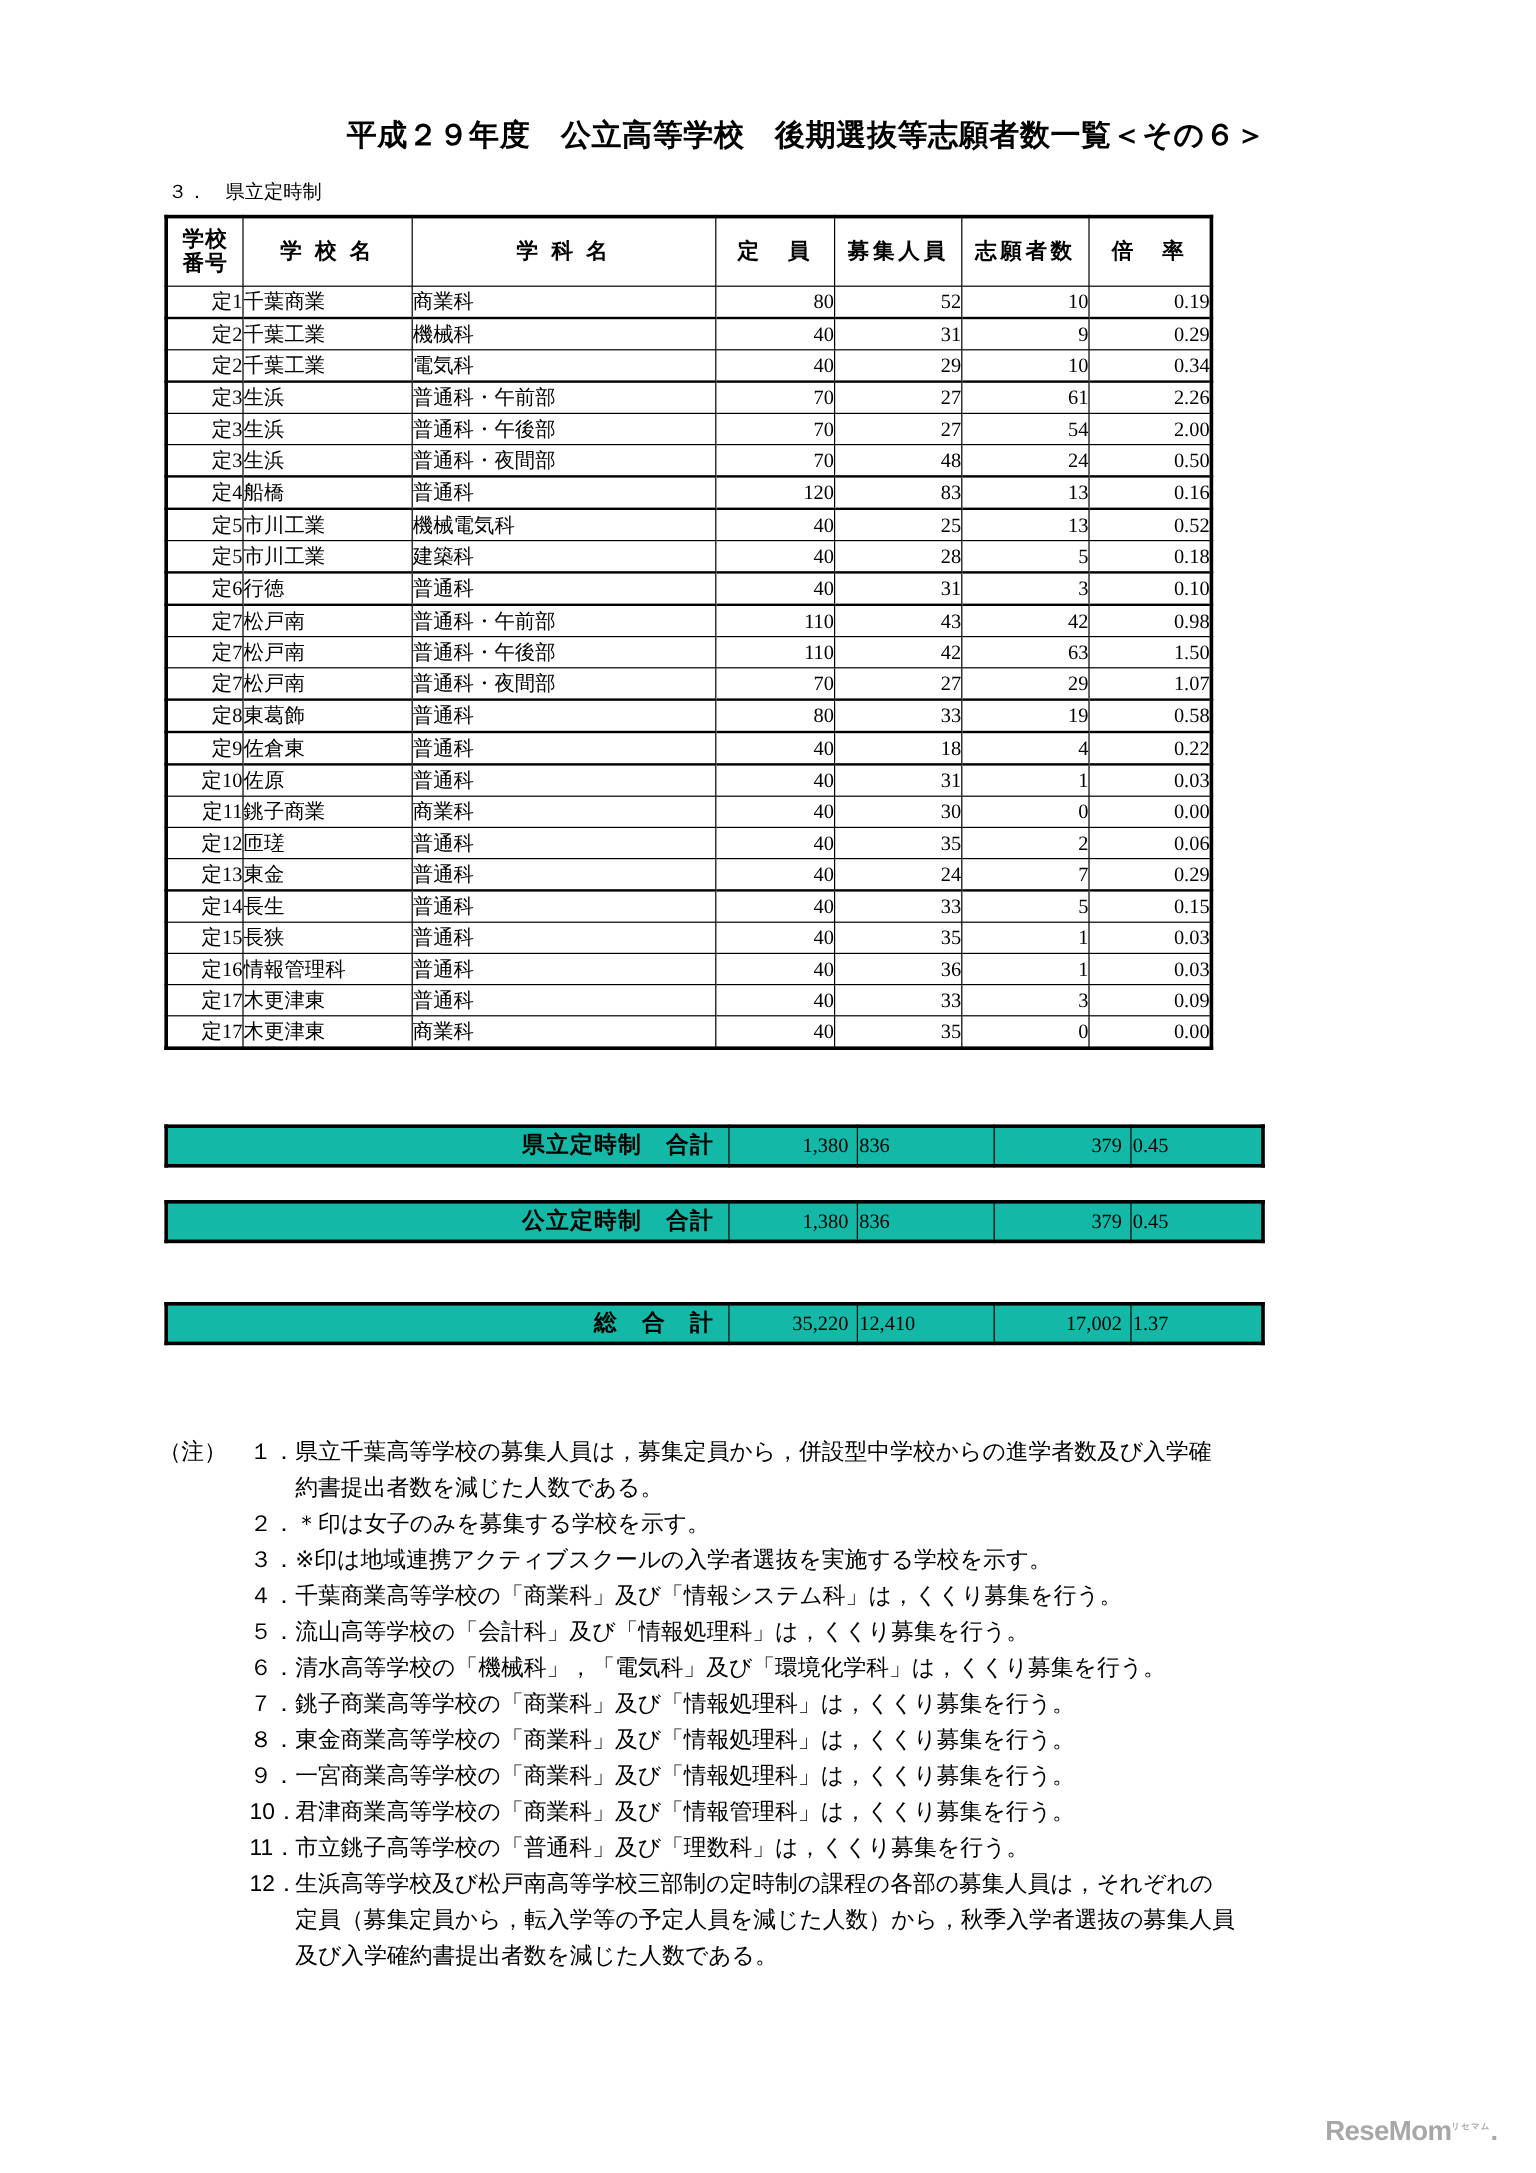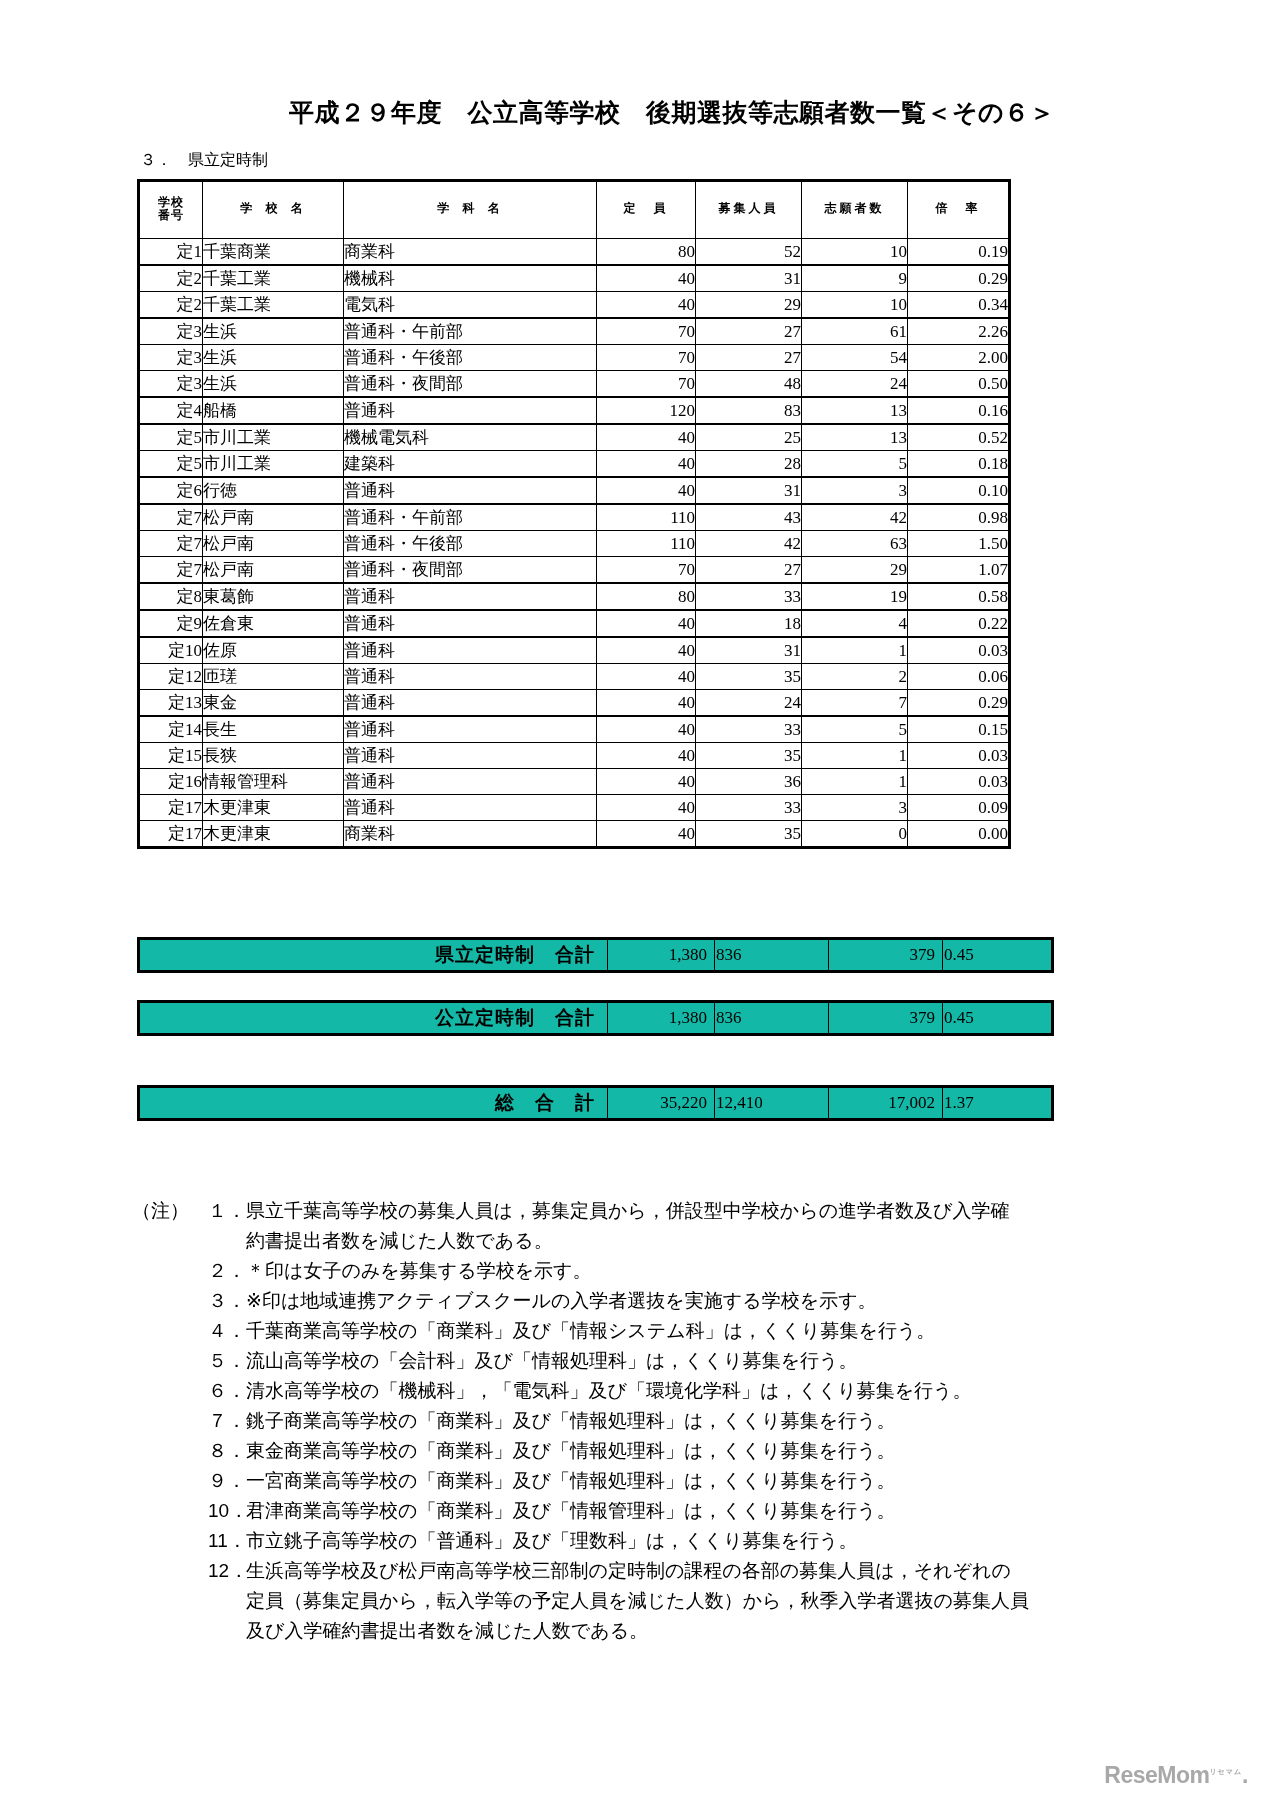--- a/index.html
+++ b/index.html
@@ -68,24 +68,24 @@
     height: 25px;
     line-height: 25px;
     font-weight: normal;
     background: #fff;
   }
   table.grid thead th {
     border: 1px solid #000;
     height: 56px;
     line-height: 1.1;
     font-weight: bold;
-    font-size: 12px;
+    font-size: 18px;
     text-align: center;
     vertical-align: middle;
-    font-family: Liberation Mono, monospace;
+    font-family: Liberation Sans, sans-serif;
     letter-spacing: 3px;
   }
   table.grid thead th.hdr-two-line {
     letter-spacing: 1px;
   }
   
   .main-table-wrap table.grid {
     border: 3px solid #000;
   }
   thead tr th { border-bottom: 3px solid #000; }
@@ -358,20 +358,29 @@
             <td class="c-ratio">0.22</td>
           </tr>
           <tr>
             <td class="c-no">定10</td>
             <td class="c-sch">佐原</td>
             <td class="c-dept">普通科</td>
             <td class="c-cap">40</td>
             <td class="c-rec">31</td>
             <td class="c-app">1</td>
             <td class="c-ratio">0.03</td>
+          </tr>
+          <tr>
+            <td class="c-no">定11</td>
+            <td class="c-sch">銚子商業</td>
+            <td class="c-dept">商業科</td>
+            <td class="c-cap">40</td>
+            <td class="c-rec">30</td>
+            <td class="c-app">0</td>
+            <td class="c-ratio">0.00</td>
           </tr>
           <tr>
             <td class="c-no">定12</td>
             <td class="c-sch">匝瑳</td>
             <td class="c-dept">普通科</td>
             <td class="c-cap">40</td>
             <td class="c-rec">35</td>
             <td class="c-app">2</td>
             <td class="c-ratio">0.06</td>
           </tr>

